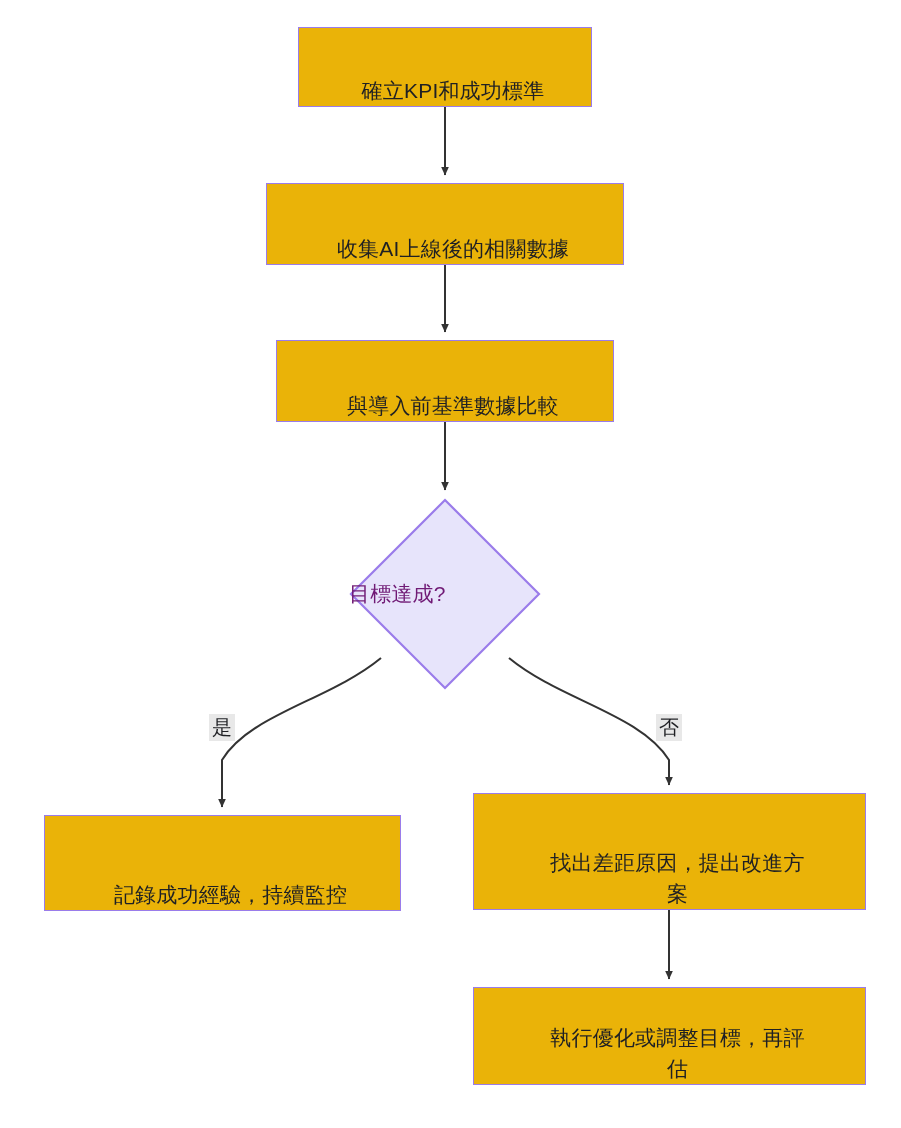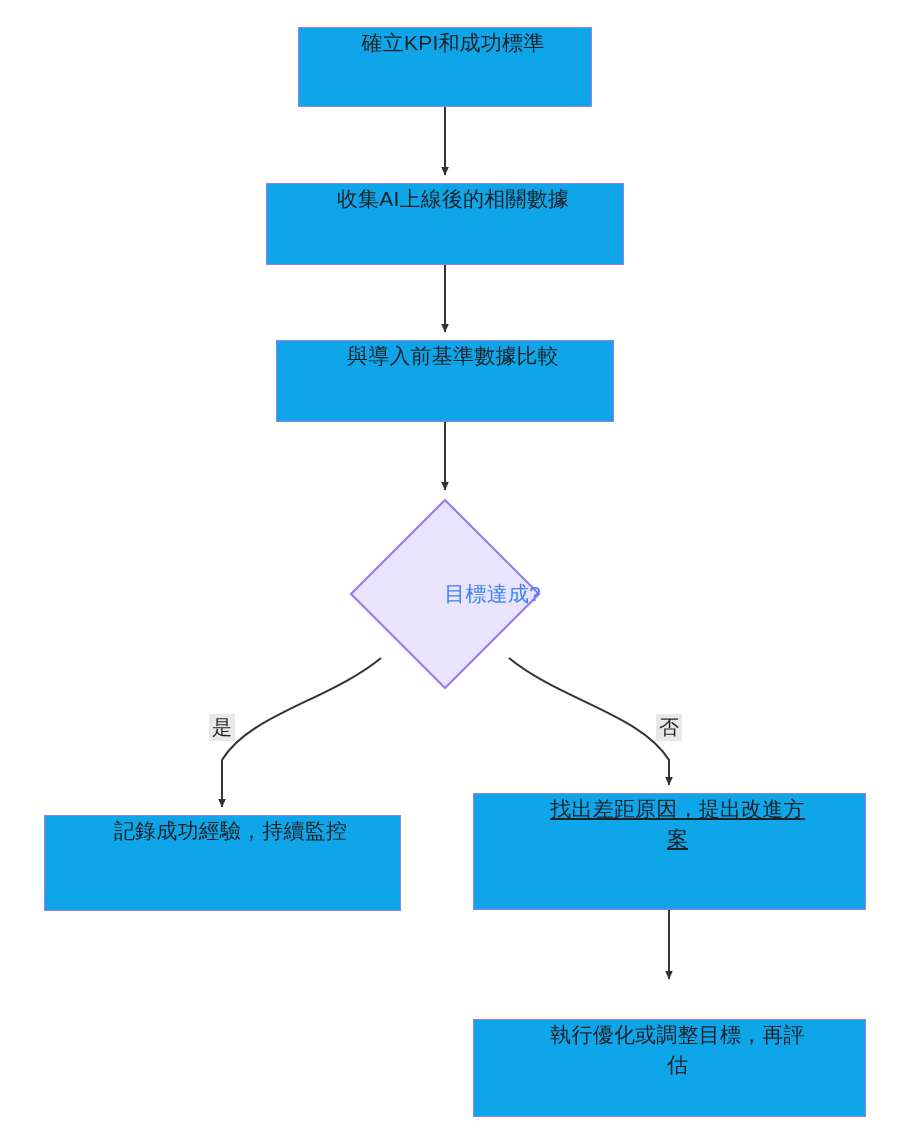--- a/index.html
+++ b/index.html
@@ -23,24 +23,24 @@
     left: 0;
     top: 0;
     width: 901px;
     height: 1128px;
     pointer-events: none;
   }
   .node {
     position: absolute;
     box-sizing: border-box;
     display: flex;
-    align-items: flex-start;
+    align-items: flex-end;
     justify-content: center;
     text-align: center;
-    background: #0ea5e9;
+    background: #eab308;
     border: 1.6px solid #9a7cea;
     color: #1f2024;
     font-size: 21px;
     line-height: 1.45;
     letter-spacing: 0.2px;
     padding-left: 16px;
   }
   .node .node-text {
     display: block;
     width: 100%;
@@ -61,22 +61,22 @@
     height: 100%;
   }
   .diamond-label {
     position: absolute;
     left: 0;
     top: 0;
     width: 192px;
     height: 192px;
     display: flex;
     align-items: center;
-    justify-content: flex-end;
-    color: #3b82f6;
+    justify-content: flex-start;
+    color: #701a75;
     font-size: 21px;
     letter-spacing: 0.2px;
   }
   .edge-label {
     position: absolute;
     background: #e8e8e8;
     color: #1f2024;
     font-size: 20px;
     line-height: 1.15;
     padding: 2px 3px;
@@ -134,23 +134,23 @@
   </div>
 
   <div class="edge-label" style="left:656px; top:714px;">
     <span>否</span>
   </div>
 
   <div class="node" style="left:44px; top:815px; width:357px; height:96px;">
     <span class="node-text">記錄成功經驗，持續監控</span>
   </div>
 
-  <div class="node" style="left:473px; top:793px; width:393px; height:117px;text-decoration:underline;">
+  <div class="node" style="left:473px; top:793px; width:393px; height:117px;">
     <span class="node-text">找出差距原因，提出改進方
 案</span>
   </div>
 
-  <div class="node" style="left:473px; top:987px; width:393px; height:98px;margin-top:32px;">
+  <div class="node" style="left:473px; top:987px; width:393px; height:98px;">
     <span class="node-text">執行優化或調整目標，再評
 估</span>
   </div>
 
 </div>
 
 </body></html>

